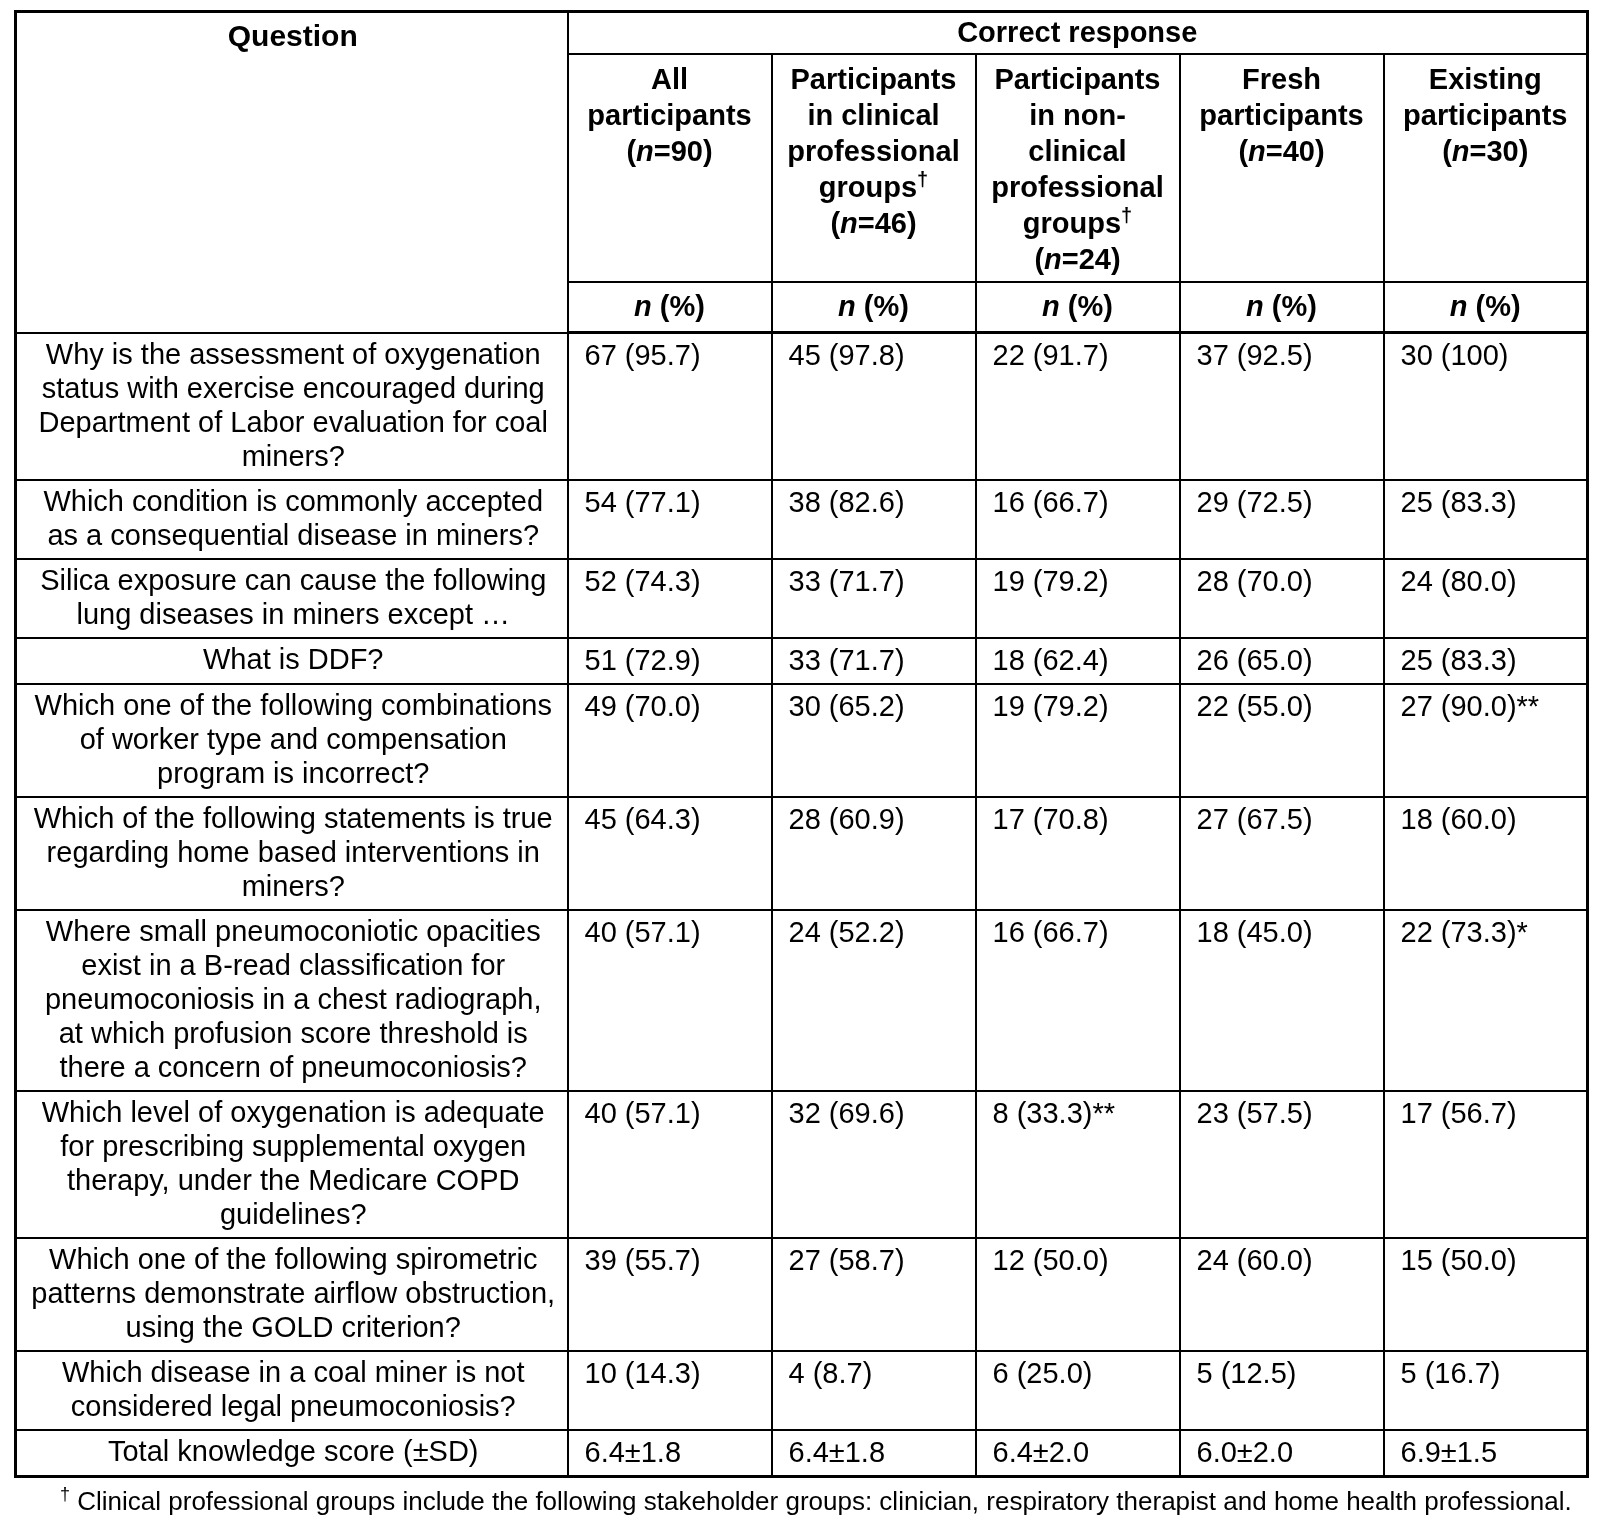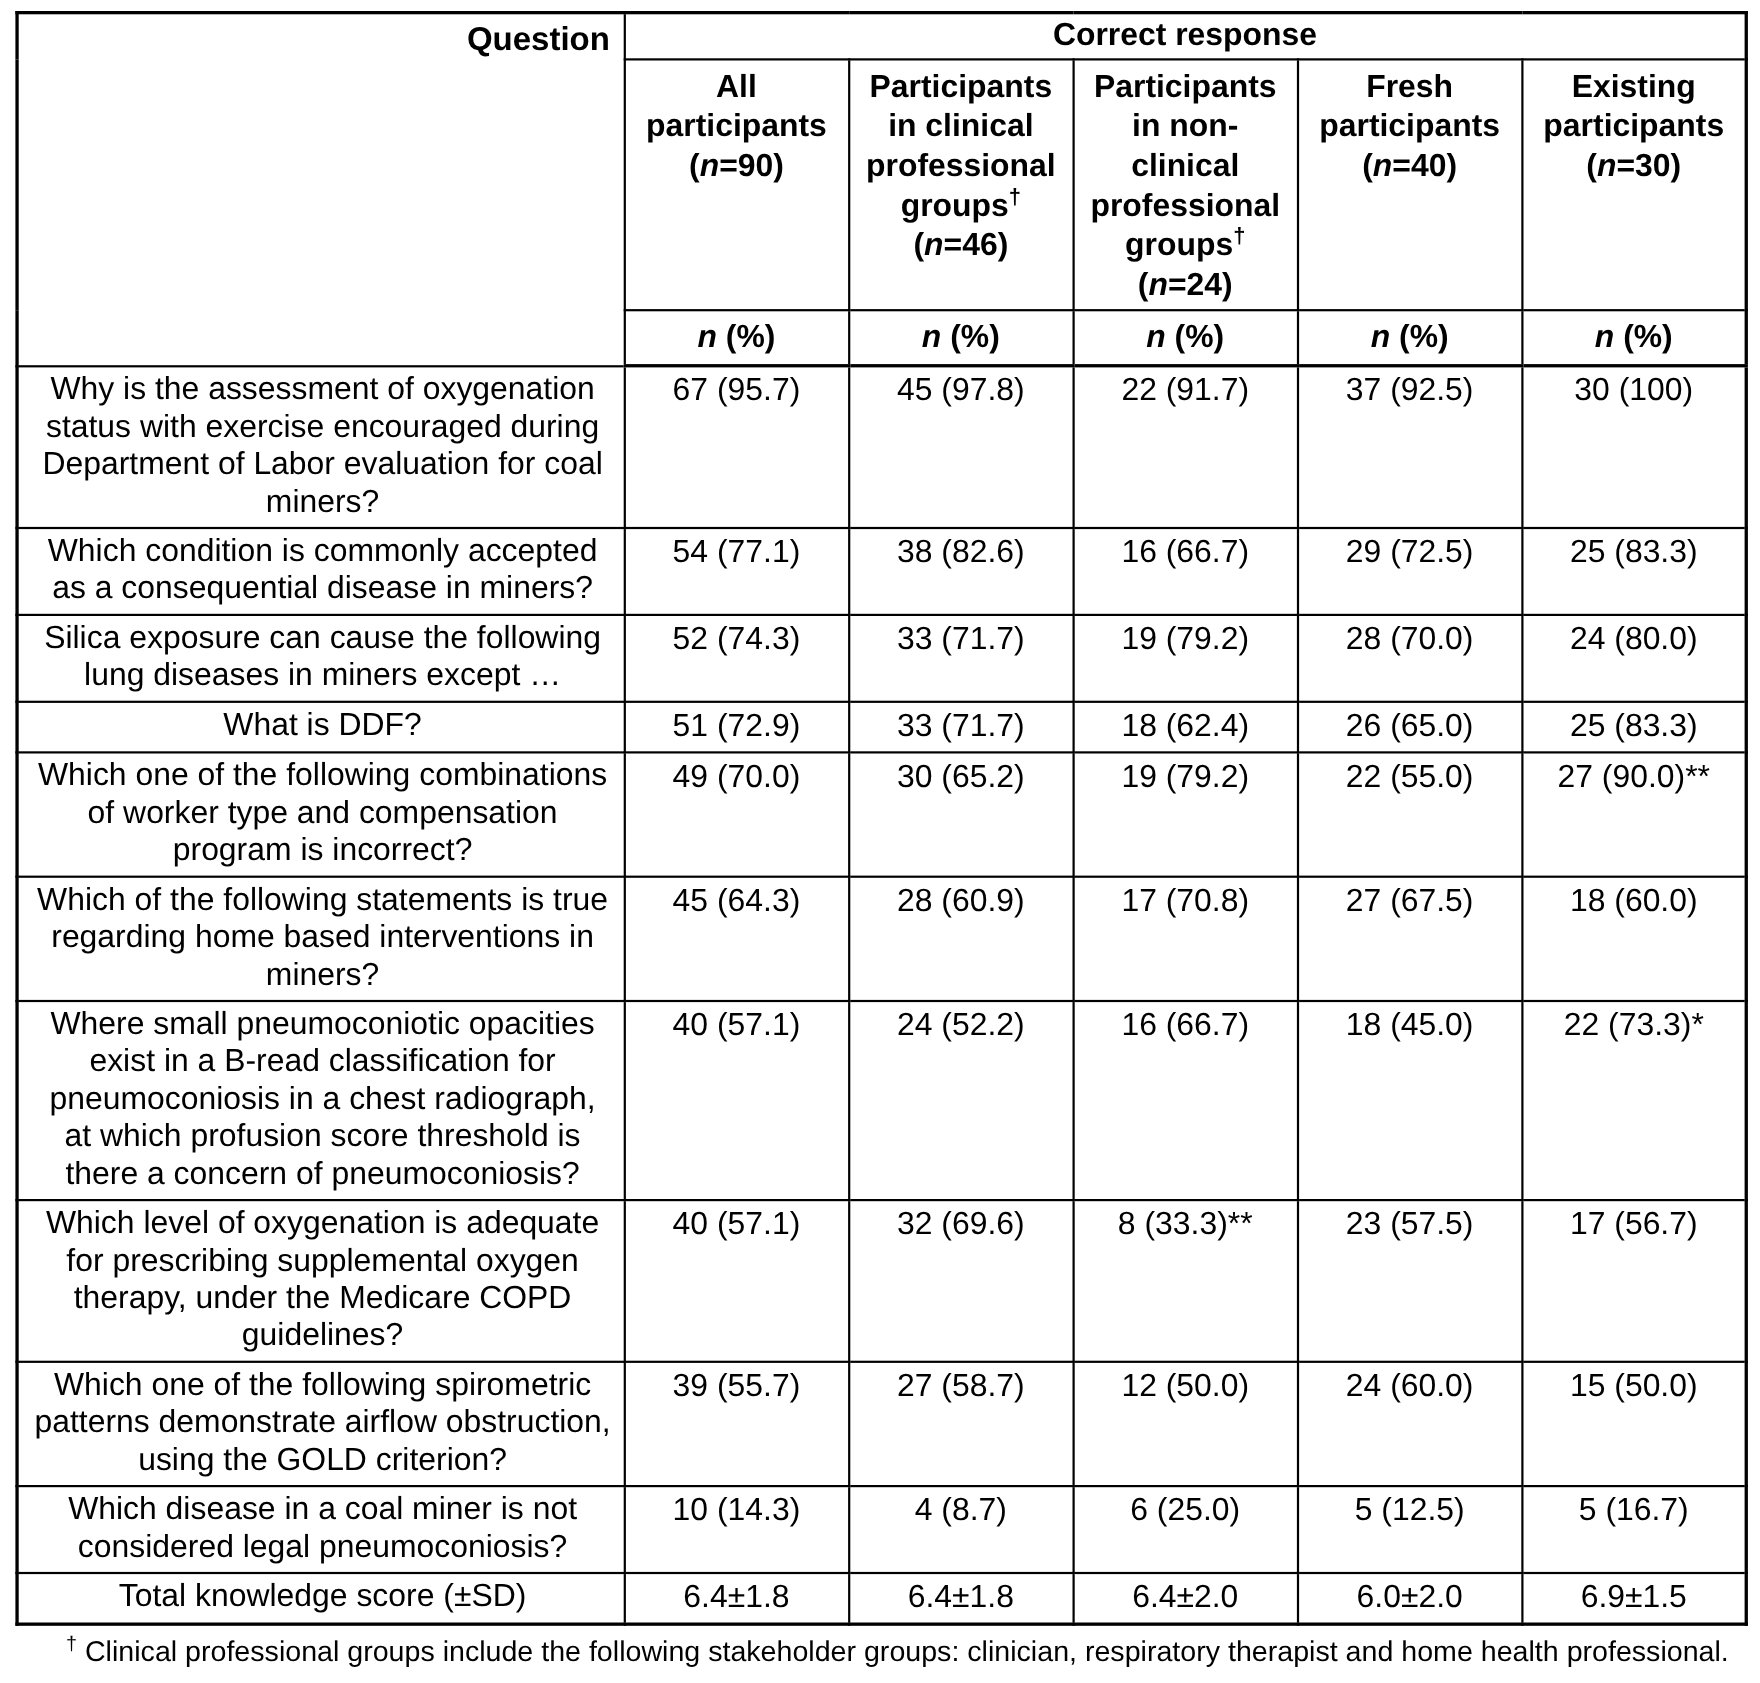--- a/index.html
+++ b/index.html
@@ -21,21 +21,21 @@
   }
   table.results th, table.results td {
     border: 2px solid #000;
     vertical-align: top;
     background: #fff;
   }
   col.qcol { width: 552px; }
   col.dcol { width: 204px; }
 
   th.corner {
-    text-align: right;
+    text-align: center;
     font-size: 30px;
     font-weight: bold;
     padding: 6px 12px 4px 14px;
   }
   th.group {
     text-align: center;
     font-size: 29px;
     font-weight: bold;
     padding: 3px 0 3px 0;
     height: 34px;
@@ -61,24 +61,24 @@
     vertical-align: middle;
     border-bottom: 3px solid #000;
   }
   td.q {
     text-align: center;
     font-size: 29px;
     line-height: 34px;
     padding: 3px 10px 6px 13px;
   }
   td.v {
-    text-align: center;
+    text-align: left;
     font-size: 29px;
     line-height: 34px;
-    padding: 4px 4px 6px 4px;
+    padding: 4px 4px 6px 16px;
   }
   .footnotes {
     margin: 9px 20px 0 60px;
     font-size: 26px;
     line-height: 28.5px;
   }
   .footnotes i { font-style: italic; }
   .footnotes sup { font-size: 18px; line-height: 0; }
   i.nvar { font-style: italic; }
 </style>

